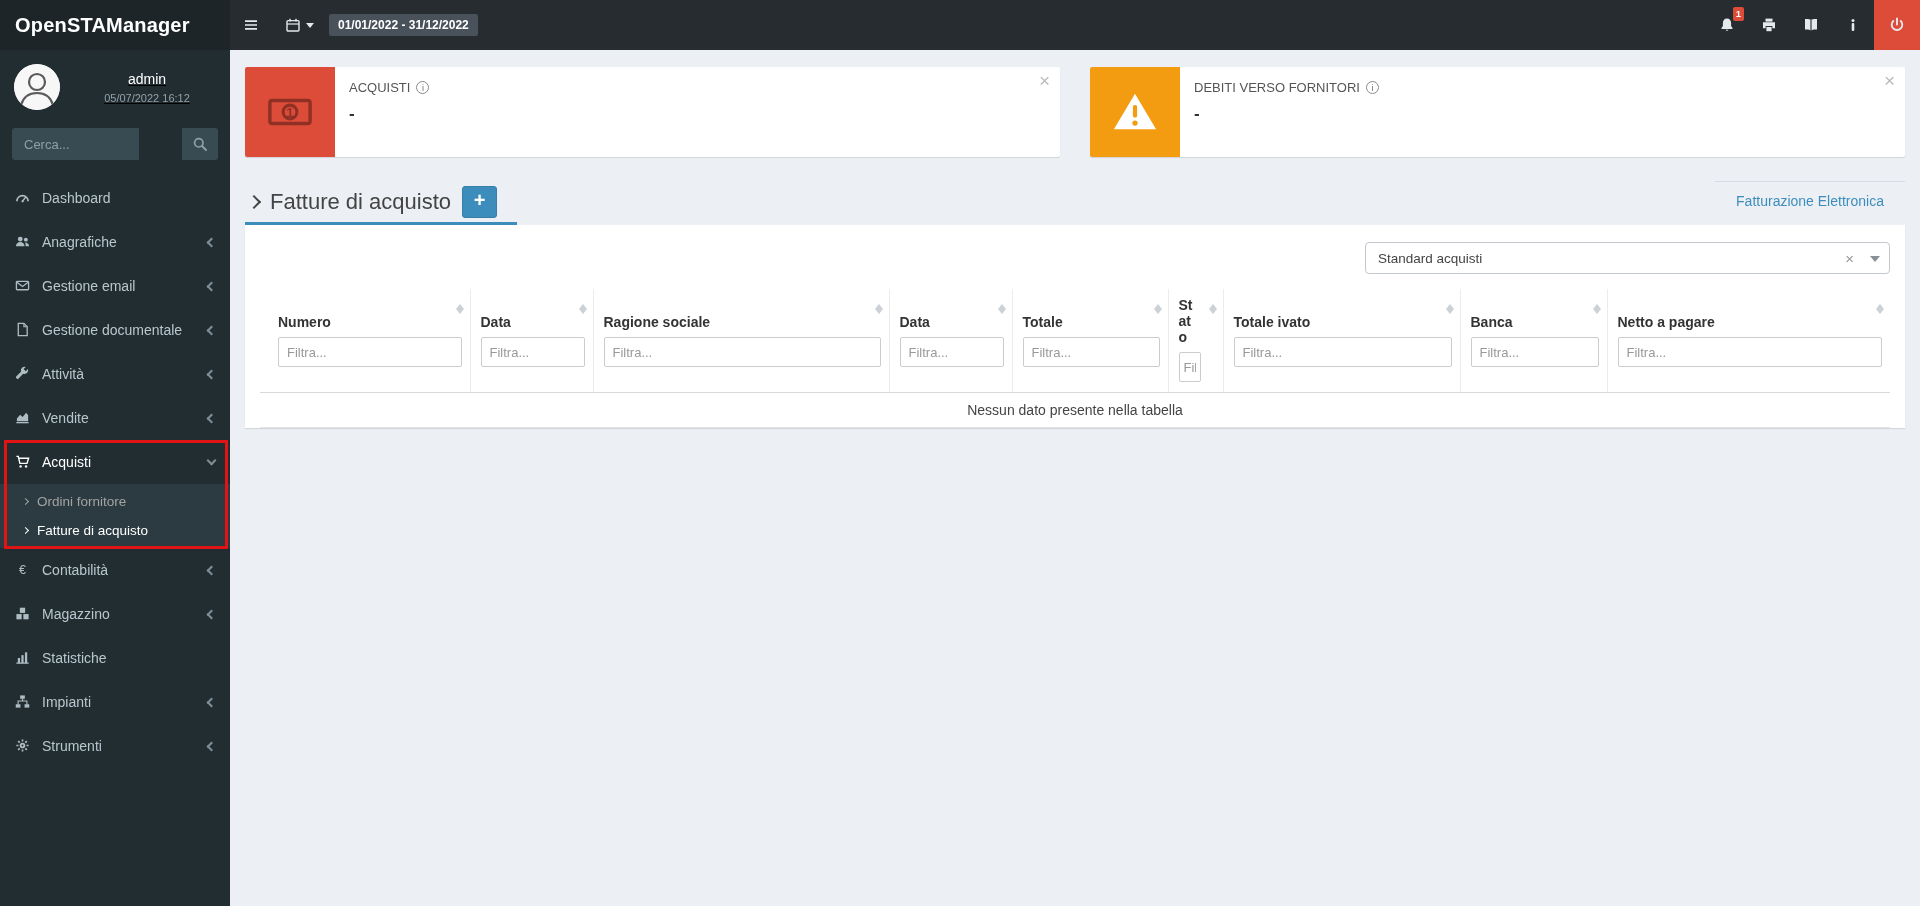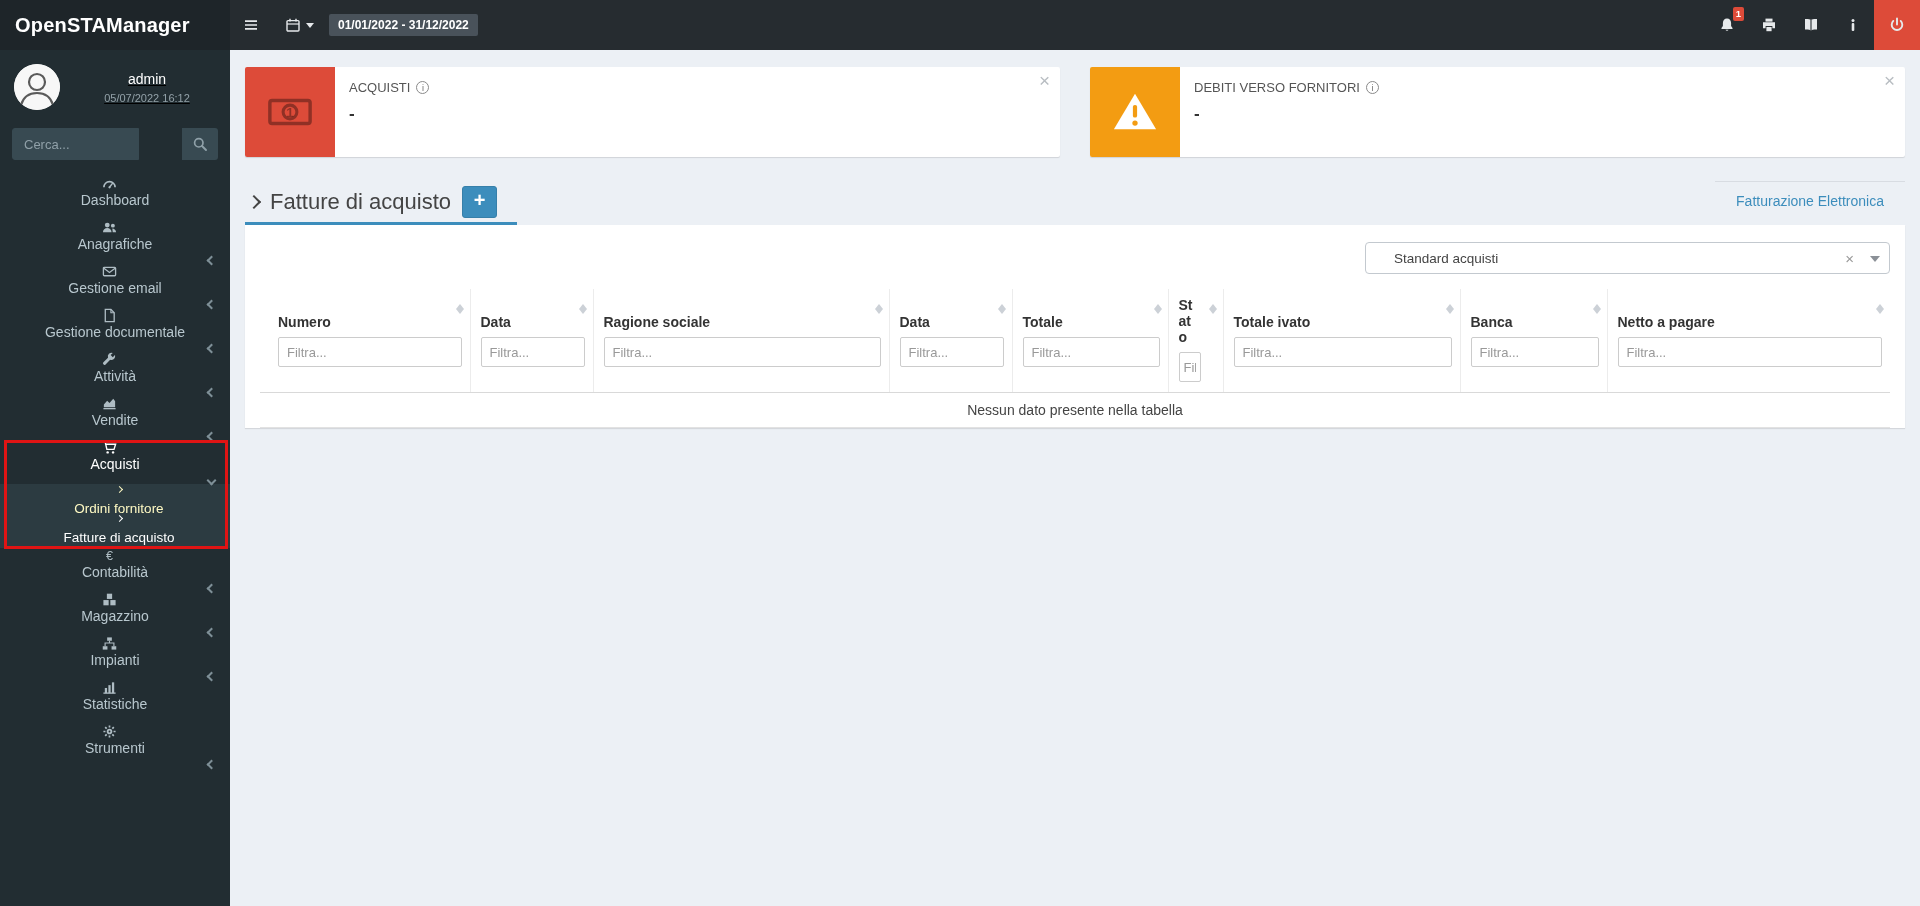--- a/index.html
+++ b/index.html
@@ -3,21 +3,21 @@
 <meta charset="utf-8">
 <style>
   * { box-sizing: border-box; margin: 0; padding: 0; }
   html,body { width:1920px; height:906px; }
   body {
     font-family: "Liberation Sans", sans-serif;
     background: #ecf0f5;
     overflow: hidden;
     position: relative;
   }
-  a { text-decoration: none; flex-direction: column; }
+  a { text-decoration: none; }
   button { font-family: inherit; }
 
   
   .topbar { position:absolute; top:0; left:0; right:0; height:50px; background:#262c30; display:flex; align-items:stretch; z-index:40;justify-content:flex-end; }
   .brand { width:230px; background:#1e2529; color:#fff; font-size:20px; font-weight:bold; display:flex; align-items:center; padding-left:15px; letter-spacing:.2px; cursor:pointer; }
   .tb-btn { background:transparent; border:none; color:#e6e9eb; padding:0 13px; display:flex; align-items:center; gap:5px; cursor:pointer; position:relative; }
   .icon-slot { display:inline-flex; width:16px; height:16px; align-items:center; justify-content:center; }
   .icon-slot svg { width:100%; height:100%; }
   .caret-down { width:0; height:0; border:4px solid transparent; border-top:5px solid #e6e9eb; margin-top:5px; display:inline-block; }
   .date-badge { align-self:center; background:#49525a; color:#fff; font-size:12px; font-weight:bold; padding:4px 9px; border-radius:2px; margin-left:2px; cursor:pointer; }
@@ -44,21 +44,21 @@
   .menu-item .mi-icon svg { width:15px; height:15px; }
   .mi-label { flex:1; }
   .chev { display:inline-block; width:7px; height:7px; border-left:2px solid currentColor; border-bottom:2px solid currentColor; }
   .chev-left  { transform:rotate(45deg); }
   .chev-down  { transform:rotate(-45deg); margin-top:-3px; }
   .chev-right { transform:rotate(225deg); }
   .menu-item .chev { color:#7e8f97; margin-left:auto; flex:none; }
   .menu-group.expanded > .menu-item { color:#fff; }
   .menu-group.expanded > .menu-item .mi-icon { color:#fff; }
   .submenu { background:#2c3b41; padding:3px 0; }
-  .submenu-item { display:flex; align-items:center; height:29px; padding:0 15px 0 23px; color:#fef9c3; font-size:13.5px; gap:9px; cursor:pointer; }
+  .submenu-item { display:flex; align-items:center; height:29px; padding:0 15px 0 23px; color:#a3a3a3; font-size:13.5px; gap:9px; cursor:pointer; }
   .submenu-item .chev { width:5px; height:5px; border-width:1.5px; flex:none; }
   .submenu-item.active { color:#fff; }
   .annotation-box { position:absolute; left:4px; right:2px; top:0; bottom:-1px; border:3px solid #e01414; pointer-events:none; z-index:10; }
 
   
   .main { position:absolute; top:50px; left:230px; right:0; bottom:0; overflow:hidden; }
   .info-row { display:flex; gap:30px; padding:17px 15px 0; }
   .info-box { flex:1; background:#fff; border-radius:2px; box-shadow:0 1px 1px rgba(0,0,0,.12); display:flex; position:relative; height:90px; }
   .ib-icon { width:90px; flex:none; display:flex; align-items:center; justify-content:center; border-radius:2px 0 0 2px; color:rgba(0,0,0,.35); }
   .ib-icon svg { width:46px; height:46px; }
@@ -72,21 +72,21 @@
 
   .tab-row { display:flex; padding:0 15px; margin-top:24px; height:44px; }
   .tab-active { display:flex; align-items:center; gap:11px; padding:0 20px 0 4px; border-bottom:3px solid #3c8dbc; cursor:pointer; }
   .title-chev { width:10px; height:10px; border-width:2px; color:#444; margin-top:1px; }
   .page-title { font-size:22px; font-weight:normal; color:#444; }
   .add-btn { width:35px; height:32px; background:#3c8dbc; border:1px solid #367fa9; border-radius:3px; color:#fff; font-size:20px; font-weight:bold; display:flex; align-items:center; justify-content:center; cursor:pointer; padding-bottom:2px; }
   .tab-right { margin-left:auto; align-self:flex-start; width:190px; text-align:center; color:#3c8dbc; font-size:14px; border-top:1px solid #d8dce2; padding:11px 2px; cursor:pointer; }
 
   .panel { background:#fff; margin:0 15px; box-shadow:0 1px 1px rgba(0,0,0,.1); }
   .select-row { display:flex; justify-content:flex-end; padding:17px 15px 0; }
-  .select2 { width:525px; height:32px; border:1px solid #c3c9cf; border-radius:4px; background:#fff; display:flex; align-items:center; padding-left:28px; font-size:13.5px; color:#444; cursor:pointer; }
+  .select2 { width:525px; height:32px; border:1px solid #c3c9cf; border-radius:4px; background:#fff; display:flex; align-items:center; padding-left:12px; font-size:13.5px; color:#444; cursor:pointer; }
   .s2-value { flex:1; }
   .s2-clear { color:#999; font-size:15px; padding:0 7px; cursor:pointer; }
   .s2-clear::before { content:"\00d7"; }
   .s2-arrow { width:28px; align-self:stretch; display:flex; align-items:center; justify-content:center; cursor:pointer; }
   .s2-arrow::before { content:""; border:5px solid transparent; border-top:6px solid #8b9097; margin-top:6px; }
 
   .grid { width:calc(100% - 30px); margin:15px 15px 0; border-collapse:collapse; table-layout:fixed; }
   .grid thead th { border-right:1px solid #ececec; border-bottom:1px solid #d9d9d9; padding:8px 8px 10px 10px; text-align:left; vertical-align:top; font-size:14px; color:#333; position:relative; font-weight:bold; }
   .grid thead th:last-child { border-right:none; }
   .grid thead th:nth-child(1){ width:210px; padding-left:18px; }
@@ -322,41 +322,41 @@
             </svg>
           </span>
           <span class="mi-label">Magazzino</span>
           <span class="chev chev-left"></span>
         </a>
       </div>
       <div class="menu-group">
         <a class="menu-item">
           <span class="mi-icon">
             <svg viewBox="0 0 16 16">
+              <path d="M1.5 14h13" stroke="currentColor" stroke-width="1.4"></path>
+              <rect x="3" y="8.5" width="2.4" height="5.5" fill="currentColor"></rect>
+              <rect x="6.8" y="5.5" width="2.4" height="8.5" fill="currentColor"></rect>
+              <rect x="10.6" y="2.5" width="2.4" height="11.5" fill="currentColor"></rect>
+            </svg>
+          </span>
+          <span class="mi-label">Statistiche</span>
+        </a>
+      </div>
+      <div class="menu-group">
+        <a class="menu-item">
+          <span class="mi-icon">
+            <svg viewBox="0 0 16 16">
               <rect x="5.5" y="1.5" width="5" height="3.6" fill="currentColor"></rect>
               <rect x="0.8" y="10.9" width="5" height="3.6" fill="currentColor"></rect>
               <rect x="10.2" y="10.9" width="5" height="3.6" fill="currentColor"></rect>
               <path d="M8 5.1v2.4M3.3 10.9V7.5h9.4v3.4" fill="none" stroke="currentColor" stroke-width="1.2"></path>
             </svg>
           </span>
           <span class="mi-label">Impianti</span>
           <span class="chev chev-left"></span>
-        </a>
-      </div>
-      <div class="menu-group">
-        <a class="menu-item">
-          <span class="mi-icon">
-            <svg viewBox="0 0 16 16">
-              <path d="M1.5 14h13" stroke="currentColor" stroke-width="1.4"></path>
-              <rect x="3" y="8.5" width="2.4" height="5.5" fill="currentColor"></rect>
-              <rect x="6.8" y="5.5" width="2.4" height="8.5" fill="currentColor"></rect>
-              <rect x="10.6" y="2.5" width="2.4" height="11.5" fill="currentColor"></rect>
-            </svg>
-          </span>
-          <span class="mi-label">Statistiche</span>
         </a>
       </div>
       <div class="menu-group">
         <a class="menu-item">
           <span class="mi-icon">
             <svg viewBox="0 0 16 16">
               <circle cx="8" cy="8" r="2" fill="none" stroke="currentColor" stroke-width="2"></circle>
               <path d="M8 1.5v2.2M8 12.3v2.2M1.5 8h2.2M12.3 8h2.2M3.4 3.4L5 5M11 11l1.6 1.6M12.6 3.4L11 5M5 11l-1.6 1.6" stroke="currentColor" stroke-width="1.8" fill="none"></path>
             </svg>
           </span>

